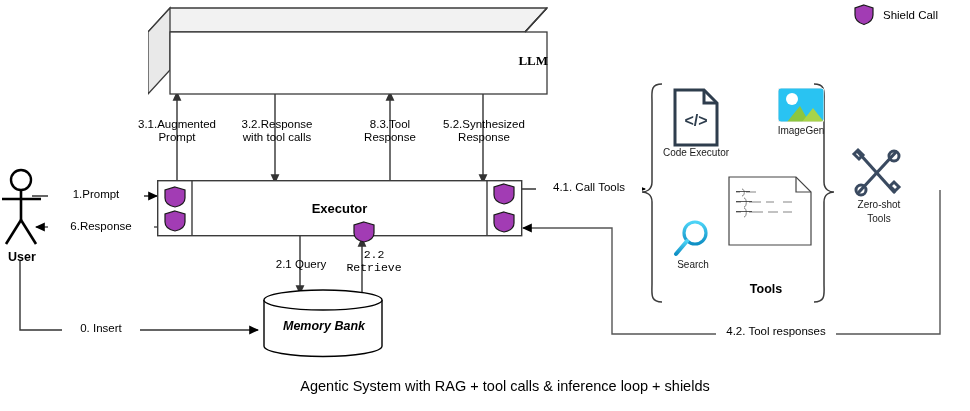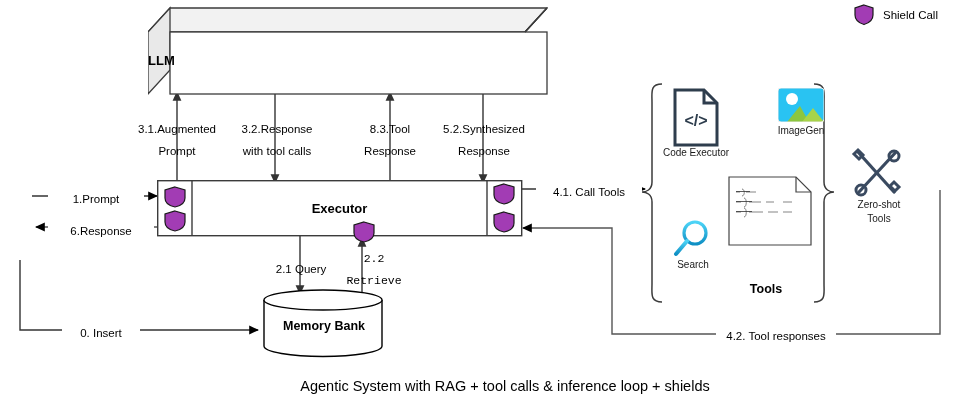--- a/index.html
+++ b/index.html
@@ -1,20 +1,20 @@
 <!DOCTYPE html>
 <html><head>
 <meta charset="utf-8">
 <style>
   html,body{margin:0;padding:0;background:#ffffff;}
   body{width:970px;height:411px;font-family:"Liberation Sans",sans-serif;color:#000;overflow:hidden;}
   #stage{position:relative;width:970px;height:411px;}
   .abs{position:absolute;}
   svg{display:block;}
-  .lbl{position:absolute;font-size:11.5px;line-height:22px;color:#000;text-align:center;white-space:pre-line;}
+  .lbl{position:absolute;font-size:11.5px;line-height:13px;color:#000;text-align:center;white-space:pre-line;}
   .lbl-b{font-weight:bold;}
   .node-title{font-weight:bold;font-size:13px;}
   .tool-cap{position:absolute;font-size:10px;line-height:14px;text-align:center;color:#1a1a1a;}
   .caption{position:absolute;font-size:14.5px;color:#000;text-align:center;width:100%;padding-left:20px;}
 </style>
 </head>
 <body>
 
 <div id="stage">
 
@@ -49,21 +49,21 @@
   </svg>
 
   <div class="abs" style="left:148px;top:4px;">
     <svg width="400" height="92">
       <polygon points="0,28 22,4 399,4 377,28" fill="#f2f2f2" stroke="#3b3b3b" stroke-width="1.3"></polygon>
       <polygon points="0,28 22,4 22,66 0,90" fill="#e9e9e9" stroke="#3b3b3b" stroke-width="1.3"></polygon>
       <rect x="22" y="28" width="377" height="62" fill="#ffffff" stroke="#3b3b3b" stroke-width="1.3"></rect>
       <polygon points="377,28 399,4 399,4 377,28" fill="none" stroke="#3b3b3b" stroke-width="1.3"></polygon>
       <line x1="377" y1="28" x2="399" y2="4" stroke="#3b3b3b" stroke-width="1.3"></line>
     </svg>
-    <div class="abs node-title" style="left:0;top:49px;width:400px;text-align:left;">LLM</div>
+    <div class="abs node-title" style="left:0;top:49px;width:400px;text-align:right;font-family:Liberation Serif, serif;">LLM</div>
   </div>
 
   <div class="lbl" style="left:131px;top:118px;width:92px;">3.1.Augmented
 Prompt</div>
   <div class="lbl" style="left:229px;top:118px;width:96px;">3.2.Response
 with tool calls</div>
   <div class="lbl" style="left:348px;top:118px;width:84px;">8.3.Tool
 Response</div>
   <div class="lbl" style="left:434px;top:118px;width:100px;">5.2.Synthesized
 Response</div>
@@ -86,26 +86,36 @@
         <path d="M11,1 L21,4 L21,12 C21,17 16,20 11,21 C6,20 1,17 1,12 L1,4 Z" fill="#a23cb4" stroke="#1a1a1a" stroke-width="1.2"></path>
       </svg>
     <svg class="abs" style="left:336px;top:31px;" width="22" height="22">
         <path d="M11,1 L21,4 L21,12 C21,17 16,20 11,21 C6,20 1,17 1,12 L1,4 Z" fill="#a23cb4" stroke="#1a1a1a" stroke-width="1.2"></path>
       </svg>
     <svg class="abs" style="left:196px;top:41px;" width="22" height="22">
         <path d="M11,1 L21,4 L21,12 C21,17 16,20 11,21 C6,20 1,17 1,12 L1,4 Z" fill="#a23cb4" stroke="#1a1a1a" stroke-width="1.2"></path>
       </svg>
   </div>
 
+  <div class="abs" style="left:0px;top:168px;">
+    <svg width="60" height="80">
+      <circle cx="21" cy="12" r="10" fill="#ffffff" stroke="#000" stroke-width="2.4"></circle>
+      <line x1="21" y1="22" x2="21" y2="52" stroke="#000" stroke-width="2.6"></line>
+      <line x1="2" y1="31" x2="41" y2="31" stroke="#000" stroke-width="2.6"></line>
+      <line x1="21" y1="52" x2="6" y2="76" stroke="#000" stroke-width="2.6"></line>
+      <line x1="21" y1="52" x2="36" y2="76" stroke="#000" stroke-width="2.6"></line>
+    </svg>
+    <div class="abs lbl-b" style="left:0;top:82px;width:44px;text-align:center;font-size:12.5px;">User</div>
+  </div>
 
   <div class="lbl" style="left:48px;top:188px;width:96px;background:#fff;">1.Prompt</div>
   <div class="lbl" style="left:48px;top:220px;width:106px;background:#fff;">6.Response</div>
   <div class="lbl" style="left:62px;top:322px;width:78px;background:#fff;">0. Insert</div>
 
-  <div class="abs" style="left:262px;top:288px;">
+  <div class="abs" style="left:262px;top:288px;font-style:italic;">
     <svg width="124" height="70">
       <path d="M2,12 L2,58 C2,64 29,68.5 61,68.5 C93,68.5 120,64 120,58 L120,12" fill="#ffffff" stroke="#000" stroke-width="1.4"></path>
       <ellipse cx="61" cy="12" rx="59" ry="10" fill="#ffffff" stroke="#000" stroke-width="1.4"></ellipse>
     </svg>
     <div class="abs lbl-b" style="left:0;top:31px;width:124px;text-align:center;font-size:12.5px;">Memory Bank</div>
   </div>
 
   <div class="lbl" style="left:268px;top:258px;width:66px;">2.1 Query</div>
   <div class="lbl" style="left:334px;top:248px;width:80px;font-family:Liberation Mono, monospace;">2.2 Retrieve</div>
 

